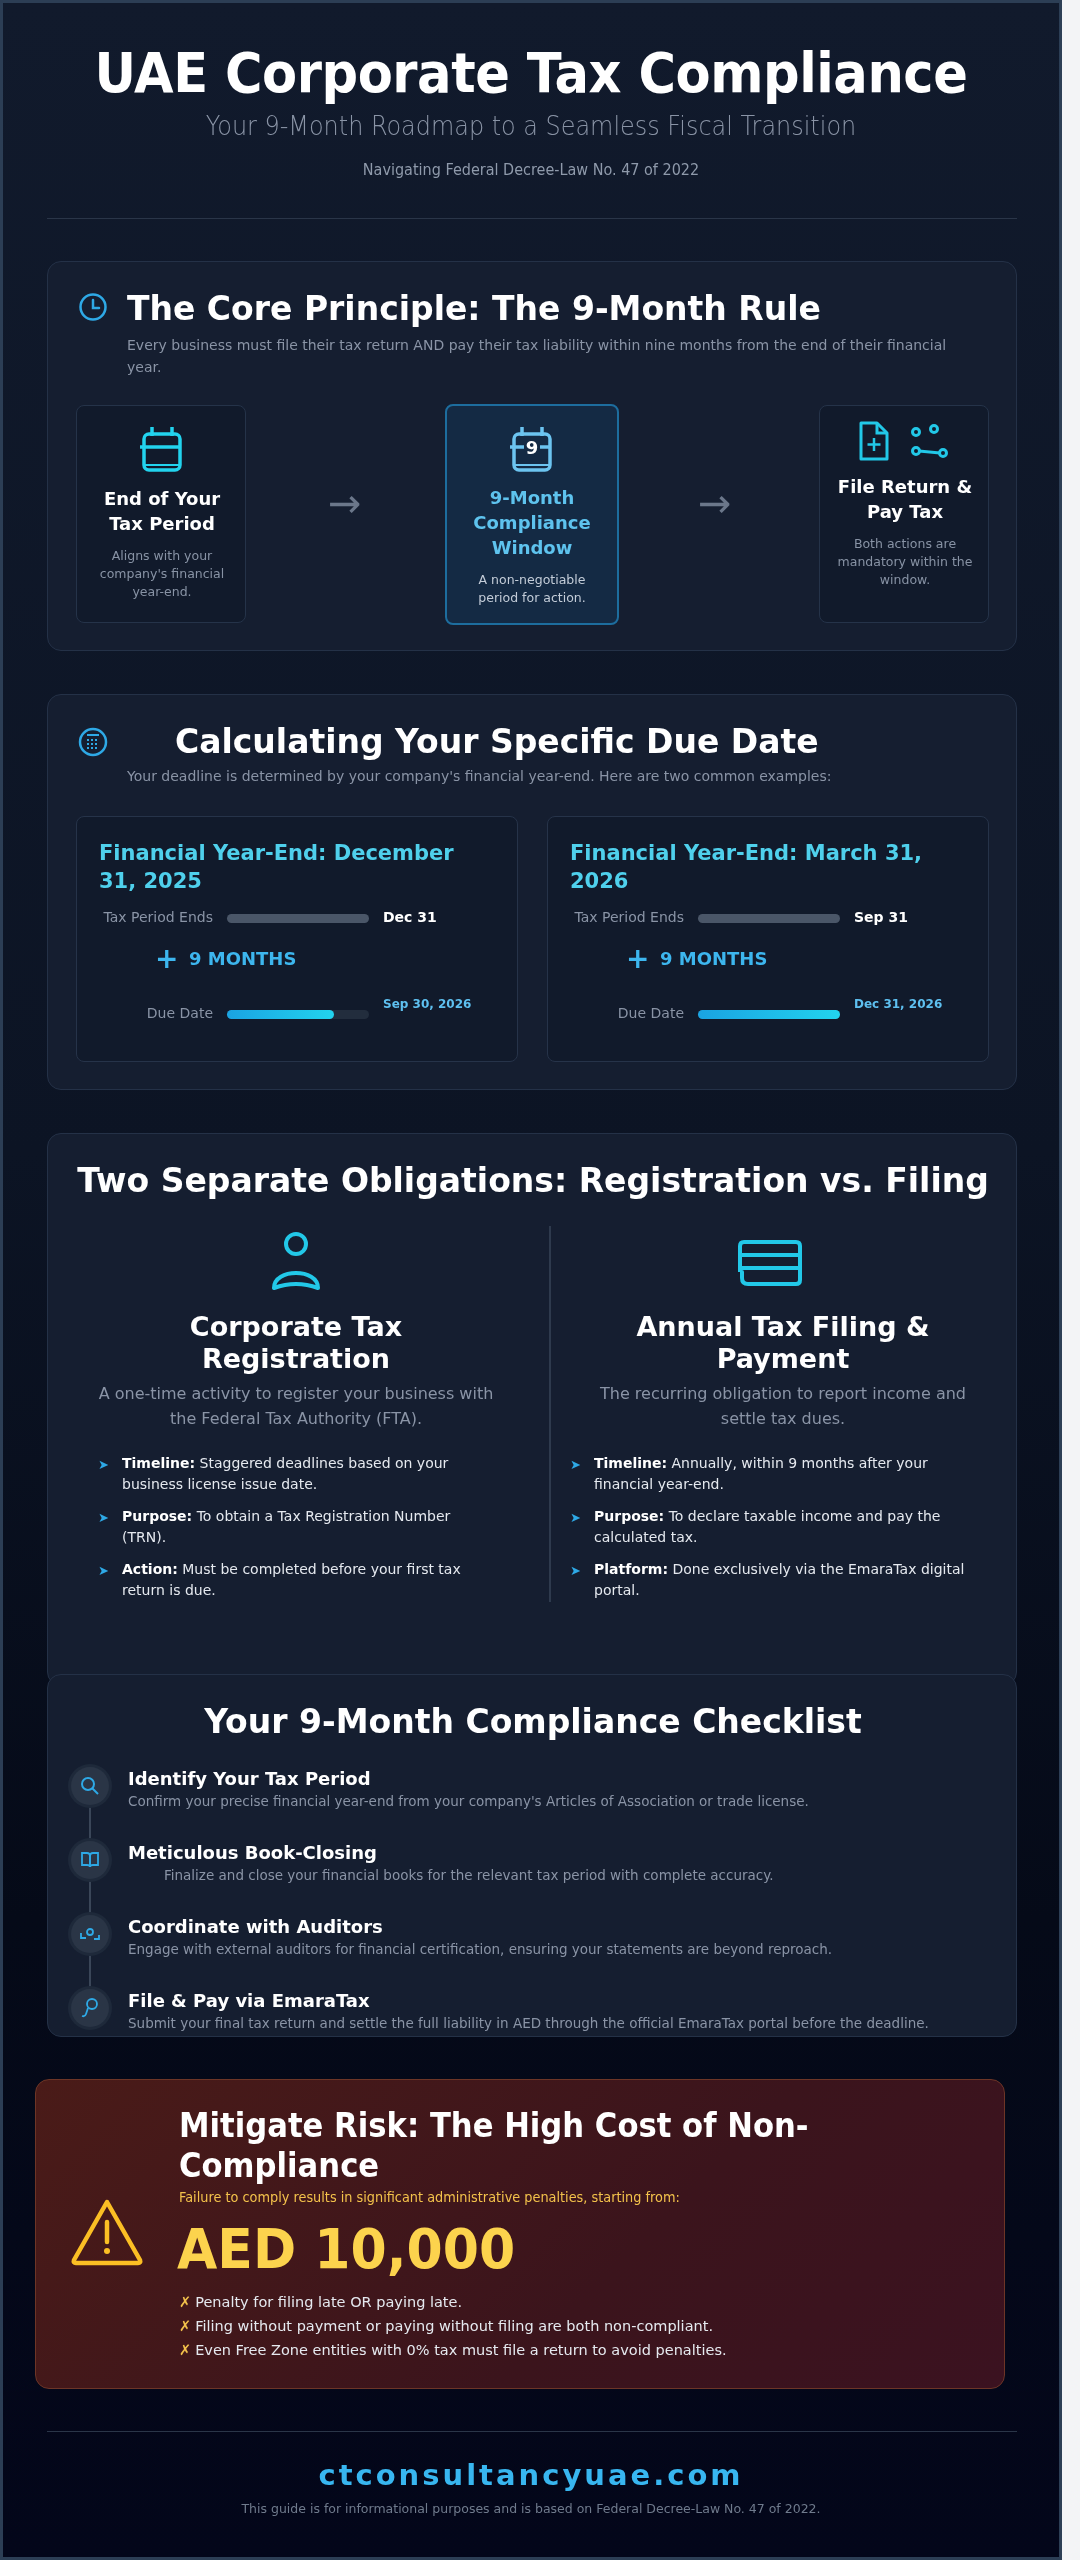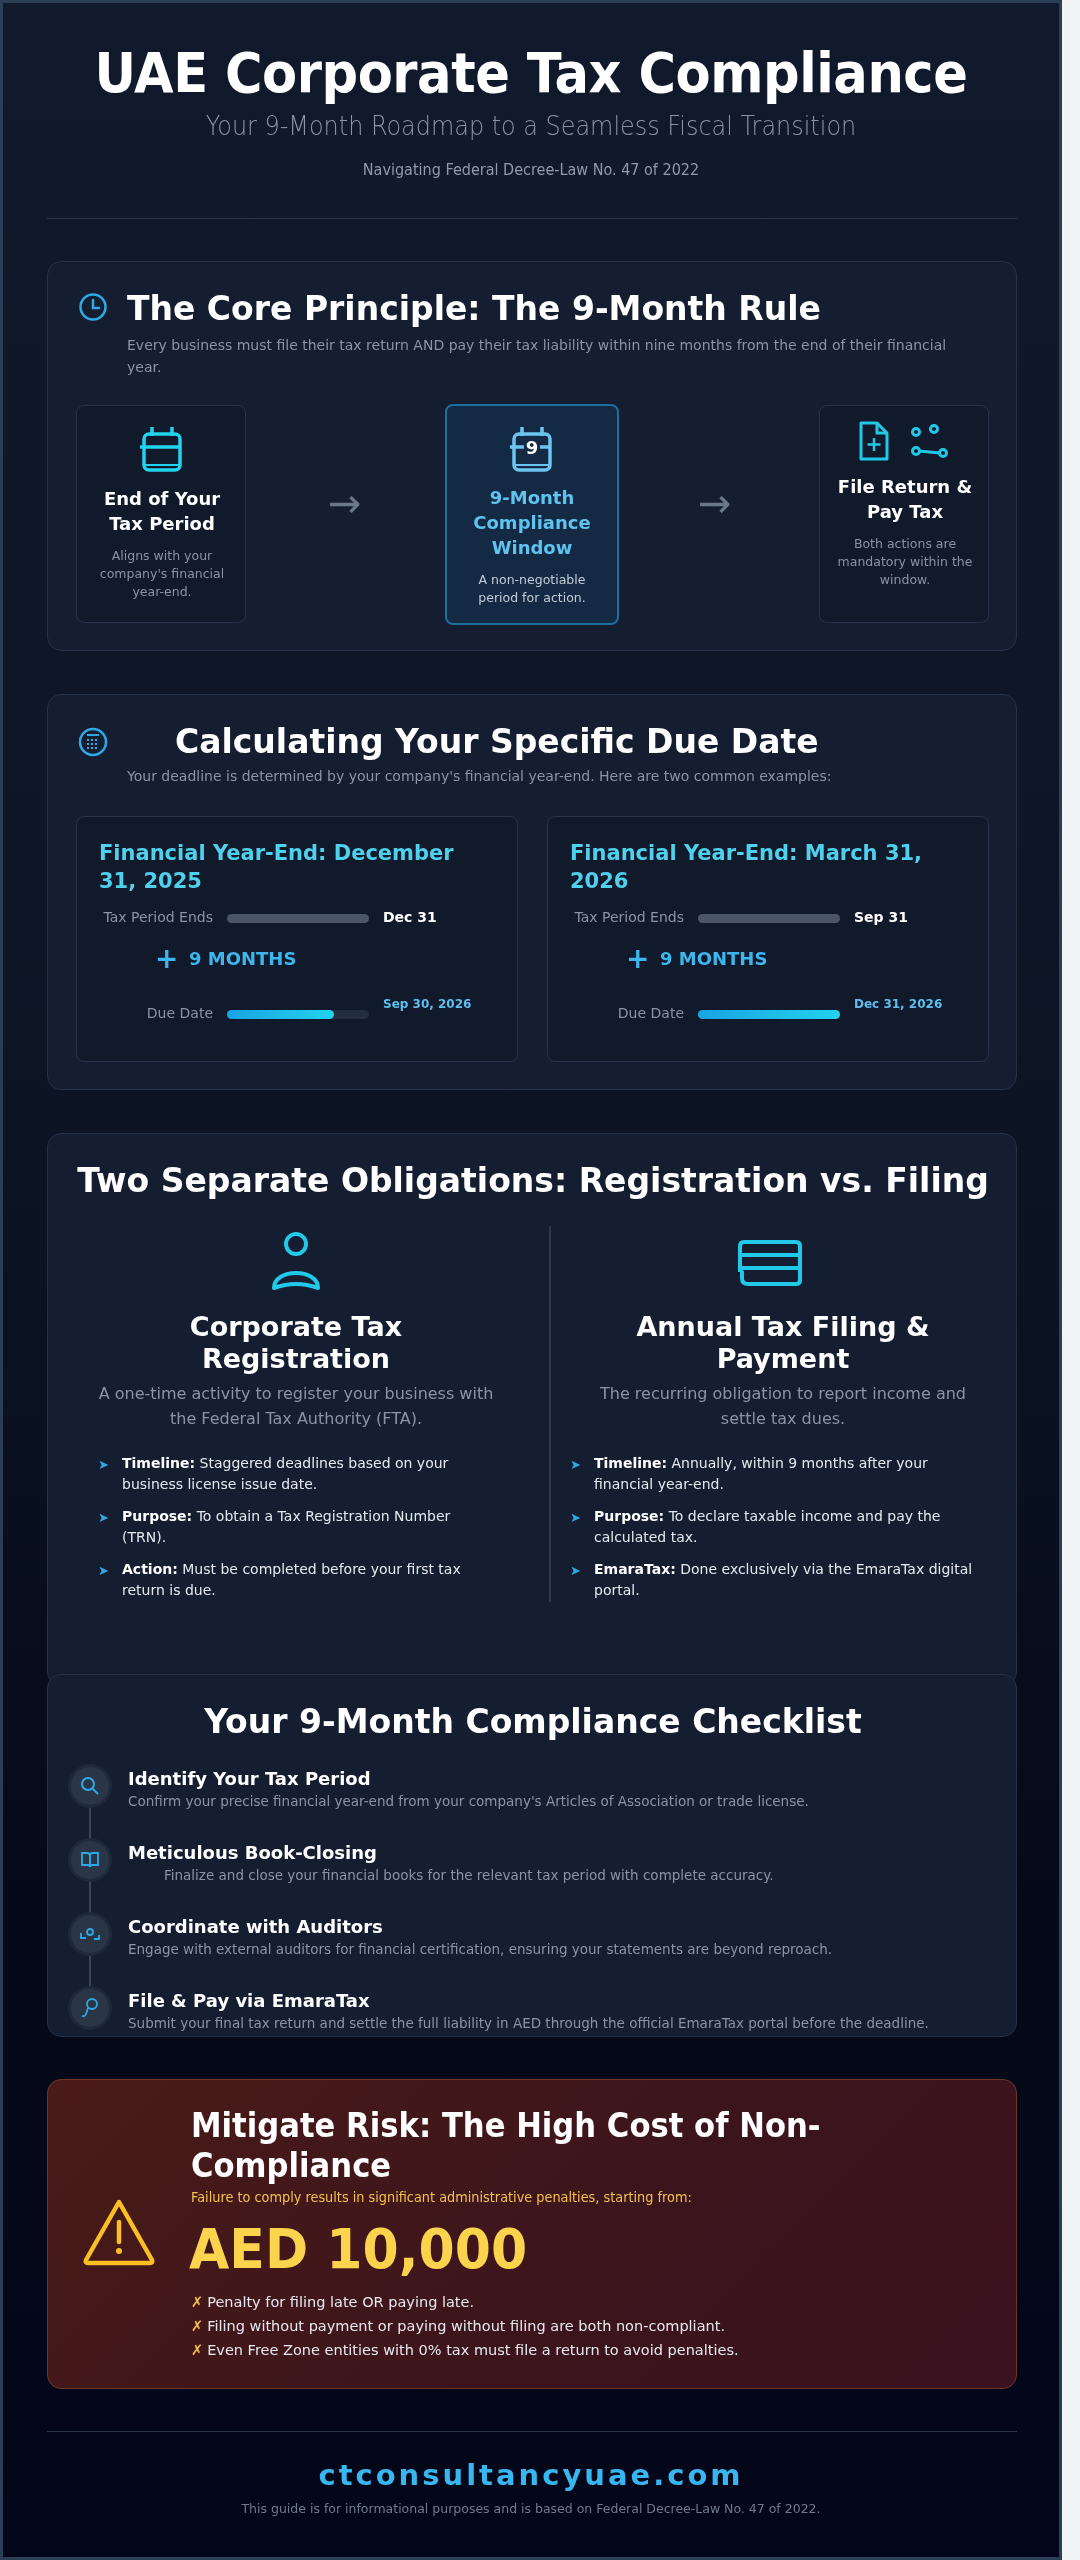--- a/index.html
+++ b/index.html
@@ -252,21 +252,21 @@
           <path d="M6 3 Q2 3 2 7 V33" fill="none" stroke="#22c8e8" stroke-width="4"></path>
           <line x1="2" y1="16" x2="62" y2="16" stroke="#22c8e8" stroke-width="4"></line>
           <line x1="2" y1="29" x2="62" y2="29" stroke="#22c8e8" stroke-width="4"></line>
         </svg>
     </span>
     <div class="abs ob-title" style="left:540px; width:390px; top:177px;">Annual Tax Filing &amp; Payment</div>
     <div class="abs ob-desc" style="left:530px; width:410px; top:247px;">The recurring obligation to report income and settle tax dues.</div>
     <div class="abs" style="left:522px; width:410px; top:319px;">
       <div class="bullet" style="margin-bottom:11px;"><span class="arr">➤</span><b>Timeline:</b> <span>Annually, within 9 months after your financial year-end.</span></div>
       <div class="bullet" style="margin-bottom:11px;"><span class="arr">➤</span><b>Purpose:</b> <span>To declare taxable income and pay the calculated tax.</span></div>
-      <div class="bullet"><span class="arr">➤</span><b>EmaraTax:</b> <span>Done exclusively via the EmaraTax digital portal.</span></div>
+      <div class="bullet"><span class="arr">➤</span><b>Platform:</b> <span>Done exclusively via the EmaraTax digital portal.</span></div>
     </div>
   </div>
 
   <div class="abs card" style="left:44px; top:1671px; width:970px; height:363px; overflow:hidden;">
     <div class="abs sec-title" style="left:0; width:970px; top:27px; text-align:center;">Your 9-Month Compliance Checklist</div>
     <div class="abs" style="left:41px; top:110px; width:2px; height:222px; background:#3a4658;"></div>
 
     <div class="abs ck-dot" style="left:23px; top:92px;">
       <svg width="20" height="20" viewBox="0 0 20 20">
           <circle cx="8" cy="8" r="6" fill="none" stroke="#2ea9e6" stroke-width="2"></circle>
@@ -297,21 +297,21 @@
     <div class="abs ck-dot" style="left:23px; top:314px;">
       <svg width="20" height="22" viewBox="0 0 20 22">
           <circle cx="12" cy="7" r="5" fill="none" stroke="#2ea9e6" stroke-width="1.8"></circle>
           <path d="M8 11 L6 17 Q5 20 2 19" fill="none" stroke="#2ea9e6" stroke-width="1.8"></path>
         </svg>
     </div>
     <div class="abs ck-title" style="left:80px; top:315px;">File &amp; Pay via EmaraTax</div>
     <div class="abs ck-desc" style="left:80px; top:340px;">Submit your final tax return and settle the full liability in AED through the official EmaraTax portal before the deadline.</div>
   </div>
 
-  <div class="abs risk" style="left:44px; top:2076px; width:970px; height:310px;padding-left:28px;">
+  <div class="abs risk" style="left:32px; top:2076px; width:970px; height:310px;padding-left:28px;">
     <span class="abs" style="left:34px; top:118px;">
       <svg width="74" height="68" viewBox="0 0 74 68">
           <path d="M37 4 L70 62 Q71 65 68 65 H6 Q3 65 4 62 Z" fill="none" stroke="#fbbf24" stroke-width="4.5" stroke-linejoin="round"></path>
           <line x1="37" y1="24" x2="37" y2="44" stroke="#fbbf24" stroke-width="4.5" stroke-linecap="round"></line>
           <circle cx="37" cy="53" r="3" fill="#fbbf24"></circle>
         </svg>
     </span>
     <div class="abs risk-title" style="left:143px; top:26px; width:740px;">Mitigate Risk: The High Cost of Non-Compliance</div>
     <div class="abs risk-sub" style="left:143px; top:109px;">Failure to comply results in significant administrative penalties, starting from:</div>
     <div class="abs risk-amt" style="left:141px; top:136px;">AED 10,000</div>

